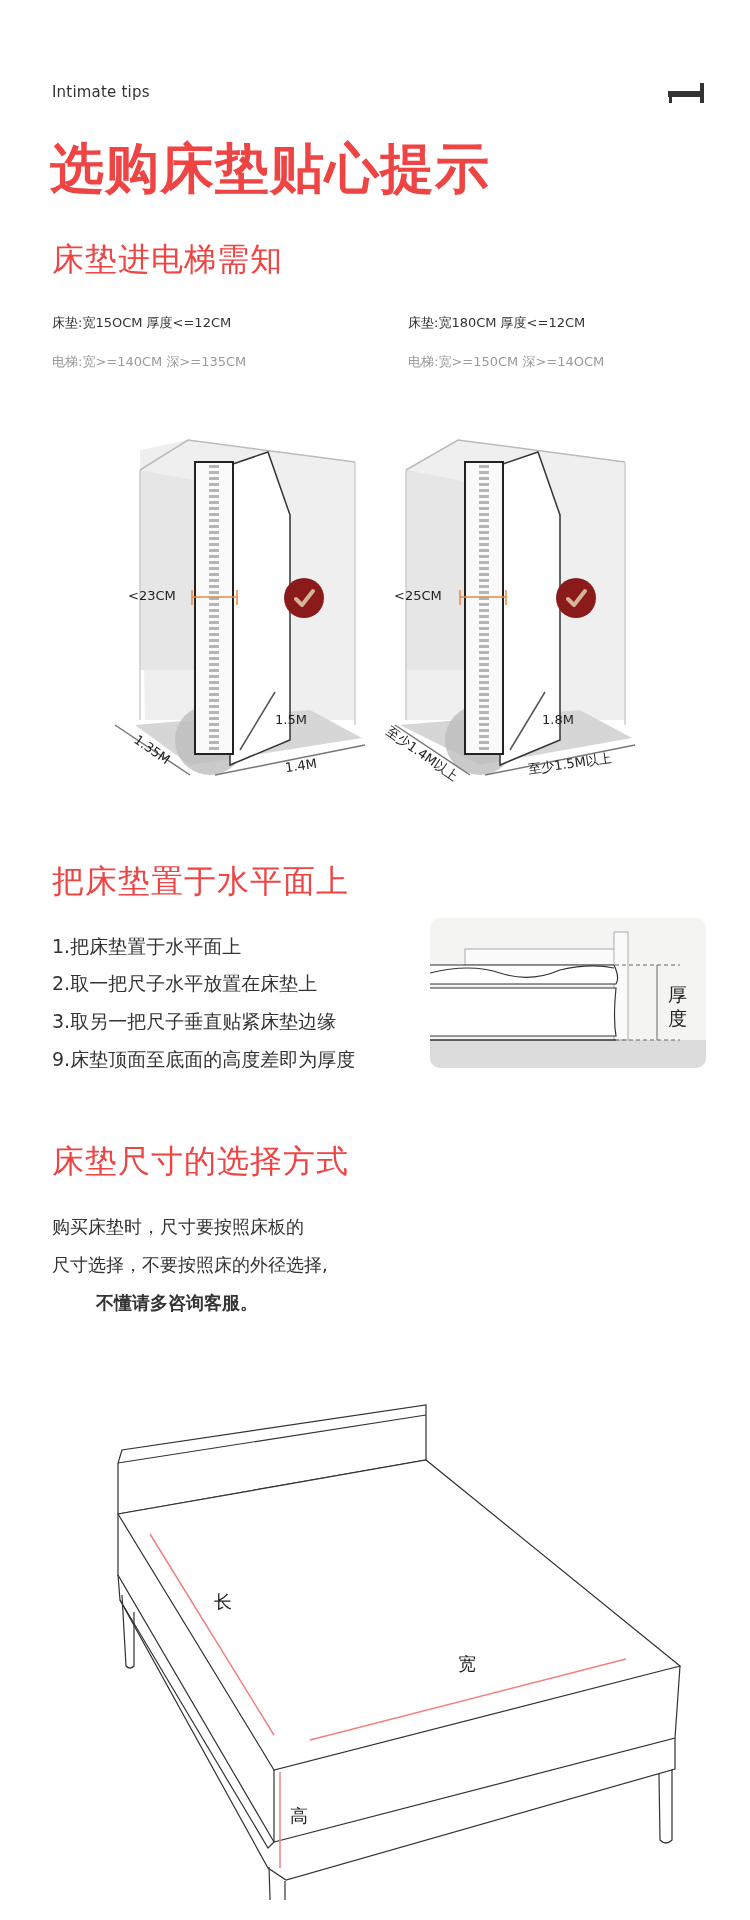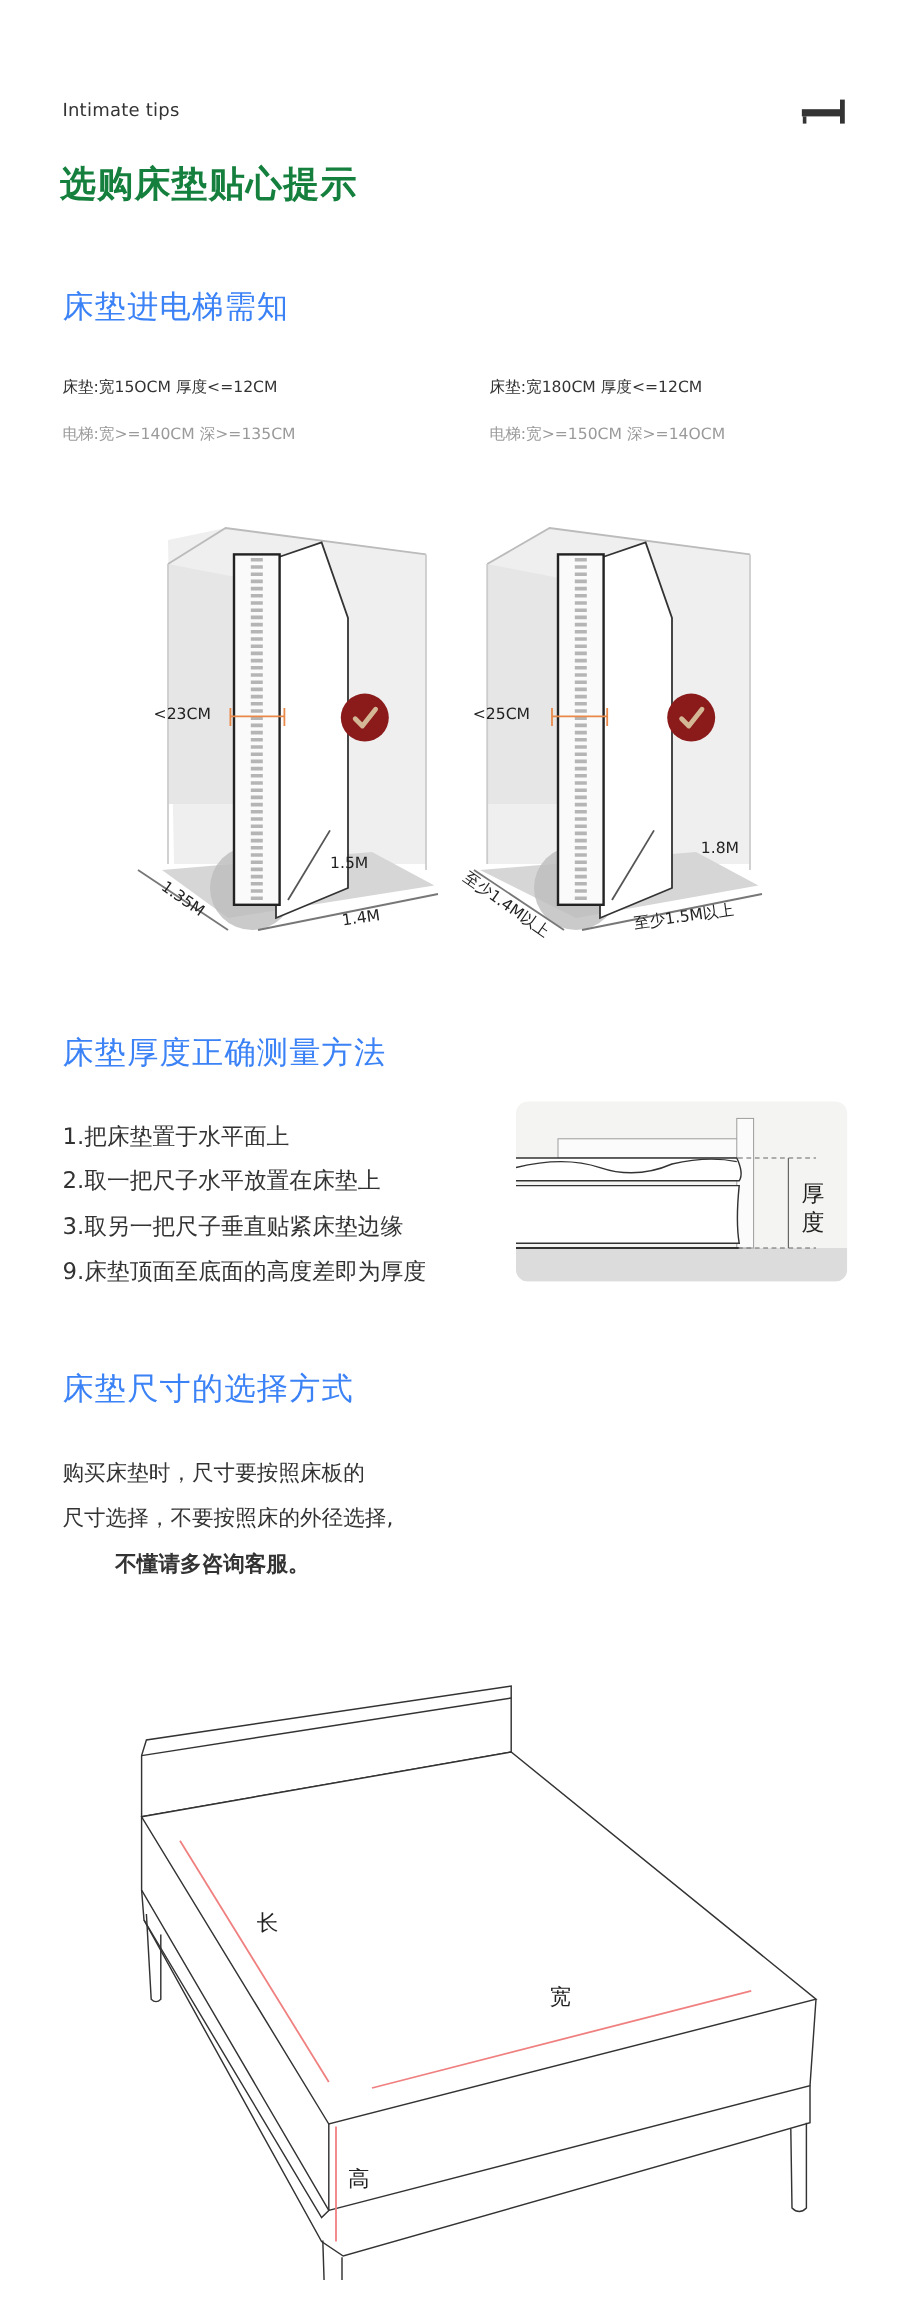--- a/index.html
+++ b/index.html
@@ -1,21 +1,21 @@
 <!DOCTYPE html>
 <html><head>
 <meta charset="utf-8">
 <style>
   * { margin:0; padding:0; box-sizing:border-box; }
   body { width:750px; height:1920px; background:#ffffff; position:relative; overflow:hidden;
          font-family:"DejaVu Sans", "Liberation Sans", sans-serif; color:#333; }
   .abs { position:absolute; }
   .eyebrow { left:52px; top:83px; font-size:15px; color:#333; letter-spacing:0.2px; }
-  .title { left:50px; top:133px; font-size:30px; font-weight:bold; color:#15803d; letter-spacing:1px;font-family:Liberation Mono, monospace; }
-  .h2 { font-size:26px; color:#3b82f6; letter-spacing:1px; }
+  .title { left:50px; top:133px; font-size:54px; font-weight:bold; color:#ef4444; letter-spacing:1px;font-family:Liberation Mono, monospace; }
+  .h2 { font-size:32px; color:#ef4444; letter-spacing:1px; }
   .spec { font-size:13px; color:#333; white-space:nowrap; }
   .spec.sub { color:#9a9a9a; }
   .step { font-size:19px; color:#333; left:52px; white-space:nowrap; }
   .para { font-size:18px; color:#333; left:52px; white-space:nowrap; }
   .para.bold { font-weight:bold; }
   .card { left:430px; top:918px; width:276px; height:150px; background:#f4f4f2; border-radius:10px; overflow:hidden; }
   .card .floor { position:absolute; left:0; bottom:0; width:100%; height:28px; background:#dcdcdc; }
   .lbl { font-size:17px; color:#222; }
 </style>
 </head>
@@ -80,31 +80,31 @@
     <rect x="95" y="42" width="38" height="292" fill="#fafafa" stroke="#222" stroke-width="2"></rect>
     <line x1="114" y1="45" x2="114" y2="330" stroke="#888" stroke-width="10" stroke-dasharray="3,3" opacity="0.6"></line>
     <line x1="90" y1="177" x2="136" y2="177" stroke="#e8894a" stroke-width="1.5"></line>
     <line x1="90" y1="170" x2="90" y2="185" stroke="#e8894a" stroke-width="1.5"></line>
     <line x1="136" y1="170" x2="136" y2="185" stroke="#e8894a" stroke-width="1.5"></line>
     <line x1="140" y1="330" x2="175" y2="272" stroke="#555" stroke-width="1.5"></line>
     <line x1="25" y1="305" x2="100" y2="355" stroke="#777" stroke-width="1.5"></line>
     <line x1="115" y1="355" x2="265" y2="325" stroke="#777" stroke-width="1.5"></line>
   </svg>
   <div class="abs lbl" style="left:24px;top:168px;font-size:13px;">&lt;25CM</div>
-  <div class="abs lbl" style="left:172px;top:280px;font-size:13px;margin-left:42px;">1.8M</div>
+  <div class="abs lbl" style="left:172px;top:292px;font-size:13px;">1.8M</div>
   <div class="abs lbl" style="left:158px;top:335px;font-size:13px;transform:rotate(-8deg);white-space:nowrap;">至少1.5M以上</div>
   <div class="abs lbl" style="left:10px;top:325px;font-size:13px;transform:rotate(35deg);white-space:nowrap;">至少1.4M以上</div>
   <div class="abs" style="left:186px;top:158px;width:40px;height:40px;border-radius:50%;background:#8b1a1a;">
     <svg width="40" height="40" viewBox="0 0 40 40">
         <polyline points="12,21 18,27 29,13" fill="none" stroke="#d4b896" stroke-width="4" stroke-linecap="round" stroke-linejoin="round"></polyline>
       </svg>
   </div>
 </div>
 
-<div class="abs h2" style="left:52px;top:860px;">床垫厚度正确测量方法</div>
+<div class="abs h2" style="left:52px;top:860px;">把床垫置于水平面上</div>
 <div class="abs step" style="top:934px;">1.把床垫置于水平面上</div>
 <div class="abs step" style="top:971px;">2.取一把尺子水平放置在床垫上</div>
 <div class="abs step" style="top:1009px;">3.取另一把尺子垂直贴紧床垫边缘</div>
 <div class="abs step" style="top:1047px;">9.床垫顶面至底面的高度差即为厚度</div>
 
 <div class="abs card">
   <div class="floor"></div>
   <svg class="abs" style="left:0;top:0;" width="276" height="150" viewBox="0 0 276 150">
     <rect x="35" y="31" width="150" height="16" fill="#fbfbfb" stroke="#999" stroke-width="0.8"></rect>
     <rect x="184" y="14" width="14" height="108" fill="#fbfbfb" stroke="#999" stroke-width="0.8"></rect>

